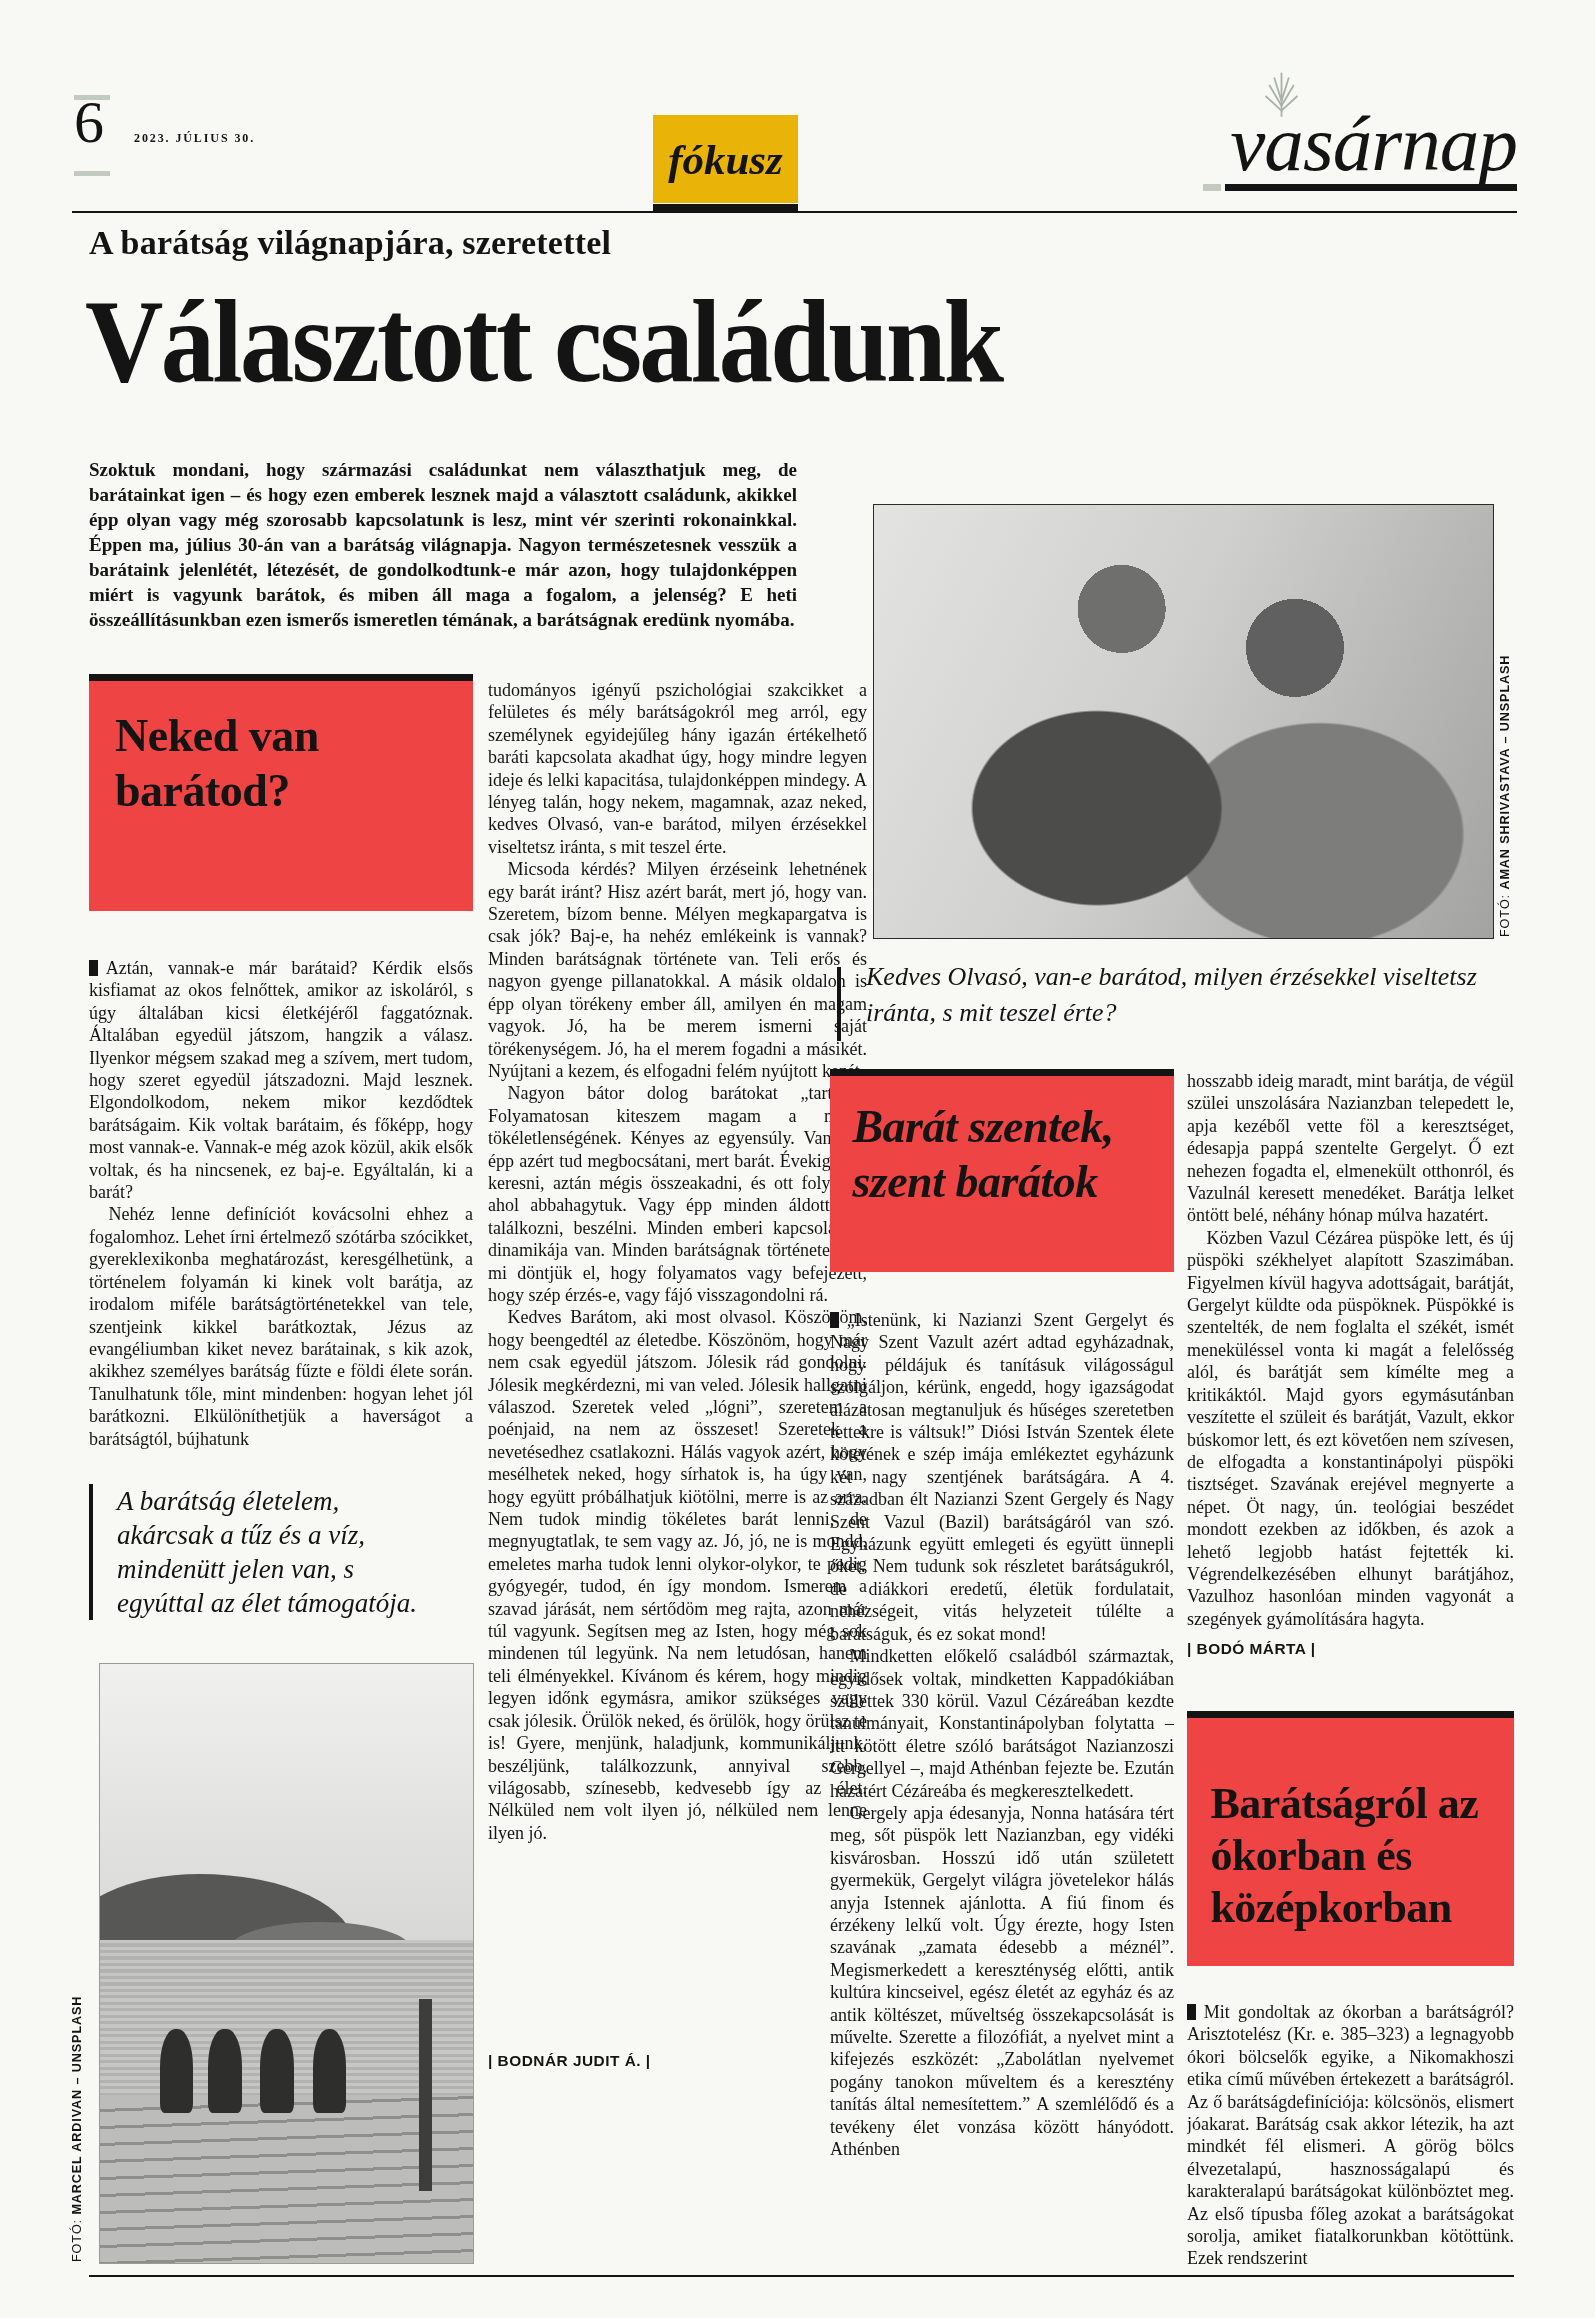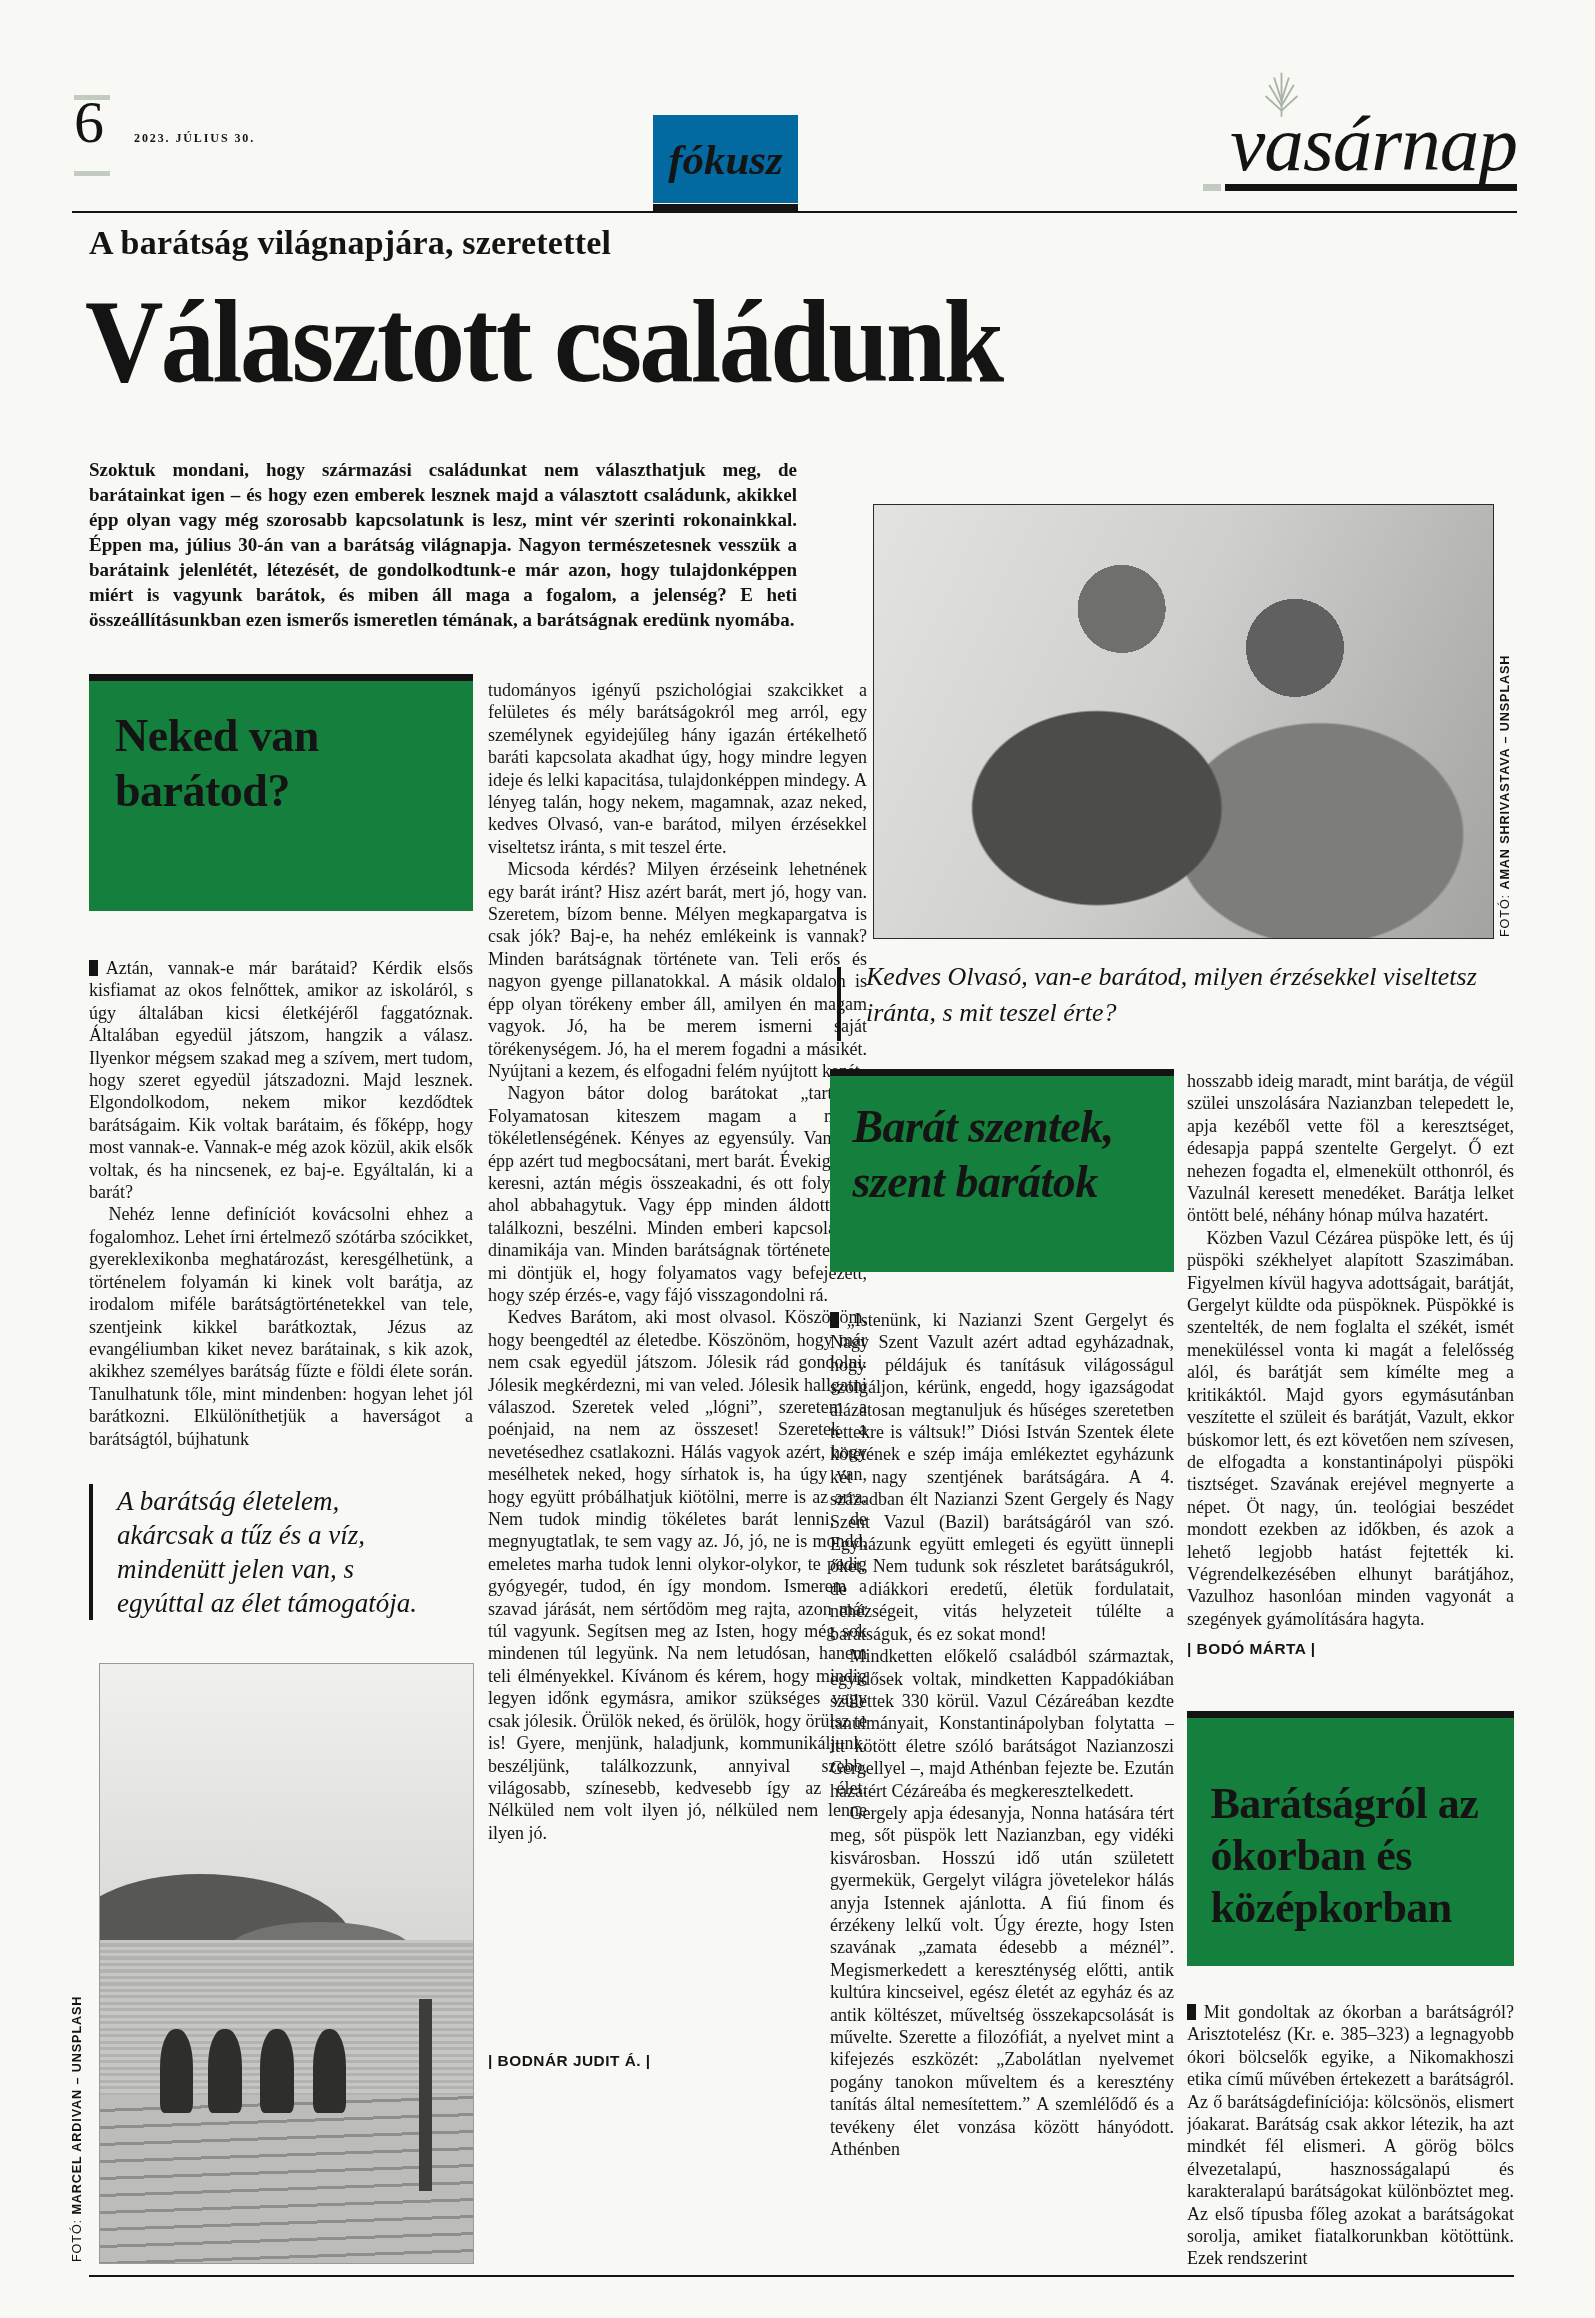--- a/index.html
+++ b/index.html
@@ -3,21 +3,21 @@
 <meta charset="utf-8">
 <style>
   html,body{margin:0;padding:0;}
   .page{position:relative;width:1595px;height:2319px;background:#f8f8f5;overflow:hidden;
         font-family:"Liberation Serif",serif;color:#141414;}
 
   
   .mini-bar{position:absolute;width:36px;height:4.7px;background:#c3cbc1;}
   .page-number{position:absolute;left:74px;top:92px;font-size:60px;font-weight:400;line-height:1;}
   .issue-date{position:absolute;left:134px;top:131px;font-size:12px;font-weight:700;letter-spacing:1.9px;}
-  .focus-box{position:absolute;left:653px;top:115px;width:145px;height:88px;background:#0369a1;
+  .focus-box{position:absolute;left:653px;top:115px;width:145px;height:88px;background:#eab308;
              display:flex;align-items:center;justify-content:center;}
   .focus-box span{font-style:italic;font-weight:700;font-size:43px;}
   .focus-underline{position:absolute;left:653px;top:204px;width:145px;height:7.5px;background:#141414;}
   .masthead{position:absolute;left:1178px;top:104px;width:339px;text-align:right;
             font-style:italic;font-weight:400;font-size:79px;line-height:1;letter-spacing:-0.9px;}
   .masthead-bar{position:absolute;left:1225px;top:184px;width:292px;height:6.5px;background:#141414;}
   .masthead-bar-gray{position:absolute;left:1203px;top:184px;width:18px;height:6.5px;background:#c3cbc1;}
   .ornament{position:absolute;left:1262px;top:69px;width:39px;height:49px;}
   .header-rule{position:absolute;left:72px;top:211px;width:1445px;height:2.3px;background:#141414;}
   .bottom-rule{position:absolute;left:89px;top:2275px;width:1425px;height:1.9px;background:#141414;}
@@ -56,21 +56,21 @@
   .vcredit .lbl{font-weight:400;}
 
   
   .caption-bar{position:absolute;left:837px;top:967px;width:4.2px;height:74px;background:#141414;}
   .caption{position:absolute;left:866px;top:959px;width:650px;font-style:italic;font-size:26px;line-height:36px;}
   .pull-quote{position:absolute;left:89px;top:1484px;width:347px;box-sizing:border-box;
               border-left:4.2px solid #141414;padding-left:24px;
               font-style:italic;font-size:27px;line-height:34px;}
 
   
-  .sec-box{position:absolute;box-sizing:border-box;background:#15803d;border-top:7.5px solid #141414;}
+  .sec-box{position:absolute;box-sizing:border-box;background:#ef4444;border-top:7.5px solid #141414;}
   .sec-box h2{margin:0;font-size:46px;line-height:55px;font-weight:700;letter-spacing:-0.5px;}
   #box-neked{left:89px;top:674px;width:384px;height:237px;padding:27px 18.7px 0 26px;}
   #box-szentek{left:830px;top:1069px;width:344px;height:203px;padding:23.4px 9.3px 0 22.4px;font-style:italic;}
   #box-okor{left:1187px;top:1711px;width:327px;height:255px;padding:26px 4.7px 0 23.4px;}
   #box-okor h2{font-size:44px;line-height:52px;margin-top:34px;}
 
   
   .body-col{position:absolute;font-size:18px;line-height:22.4px;text-align:justify;overflow:hidden;}
   .body-col p{margin:0;text-indent:19.6px;}
   .body-col p.marker,.body-col p.noindent{text-indent:0;}

